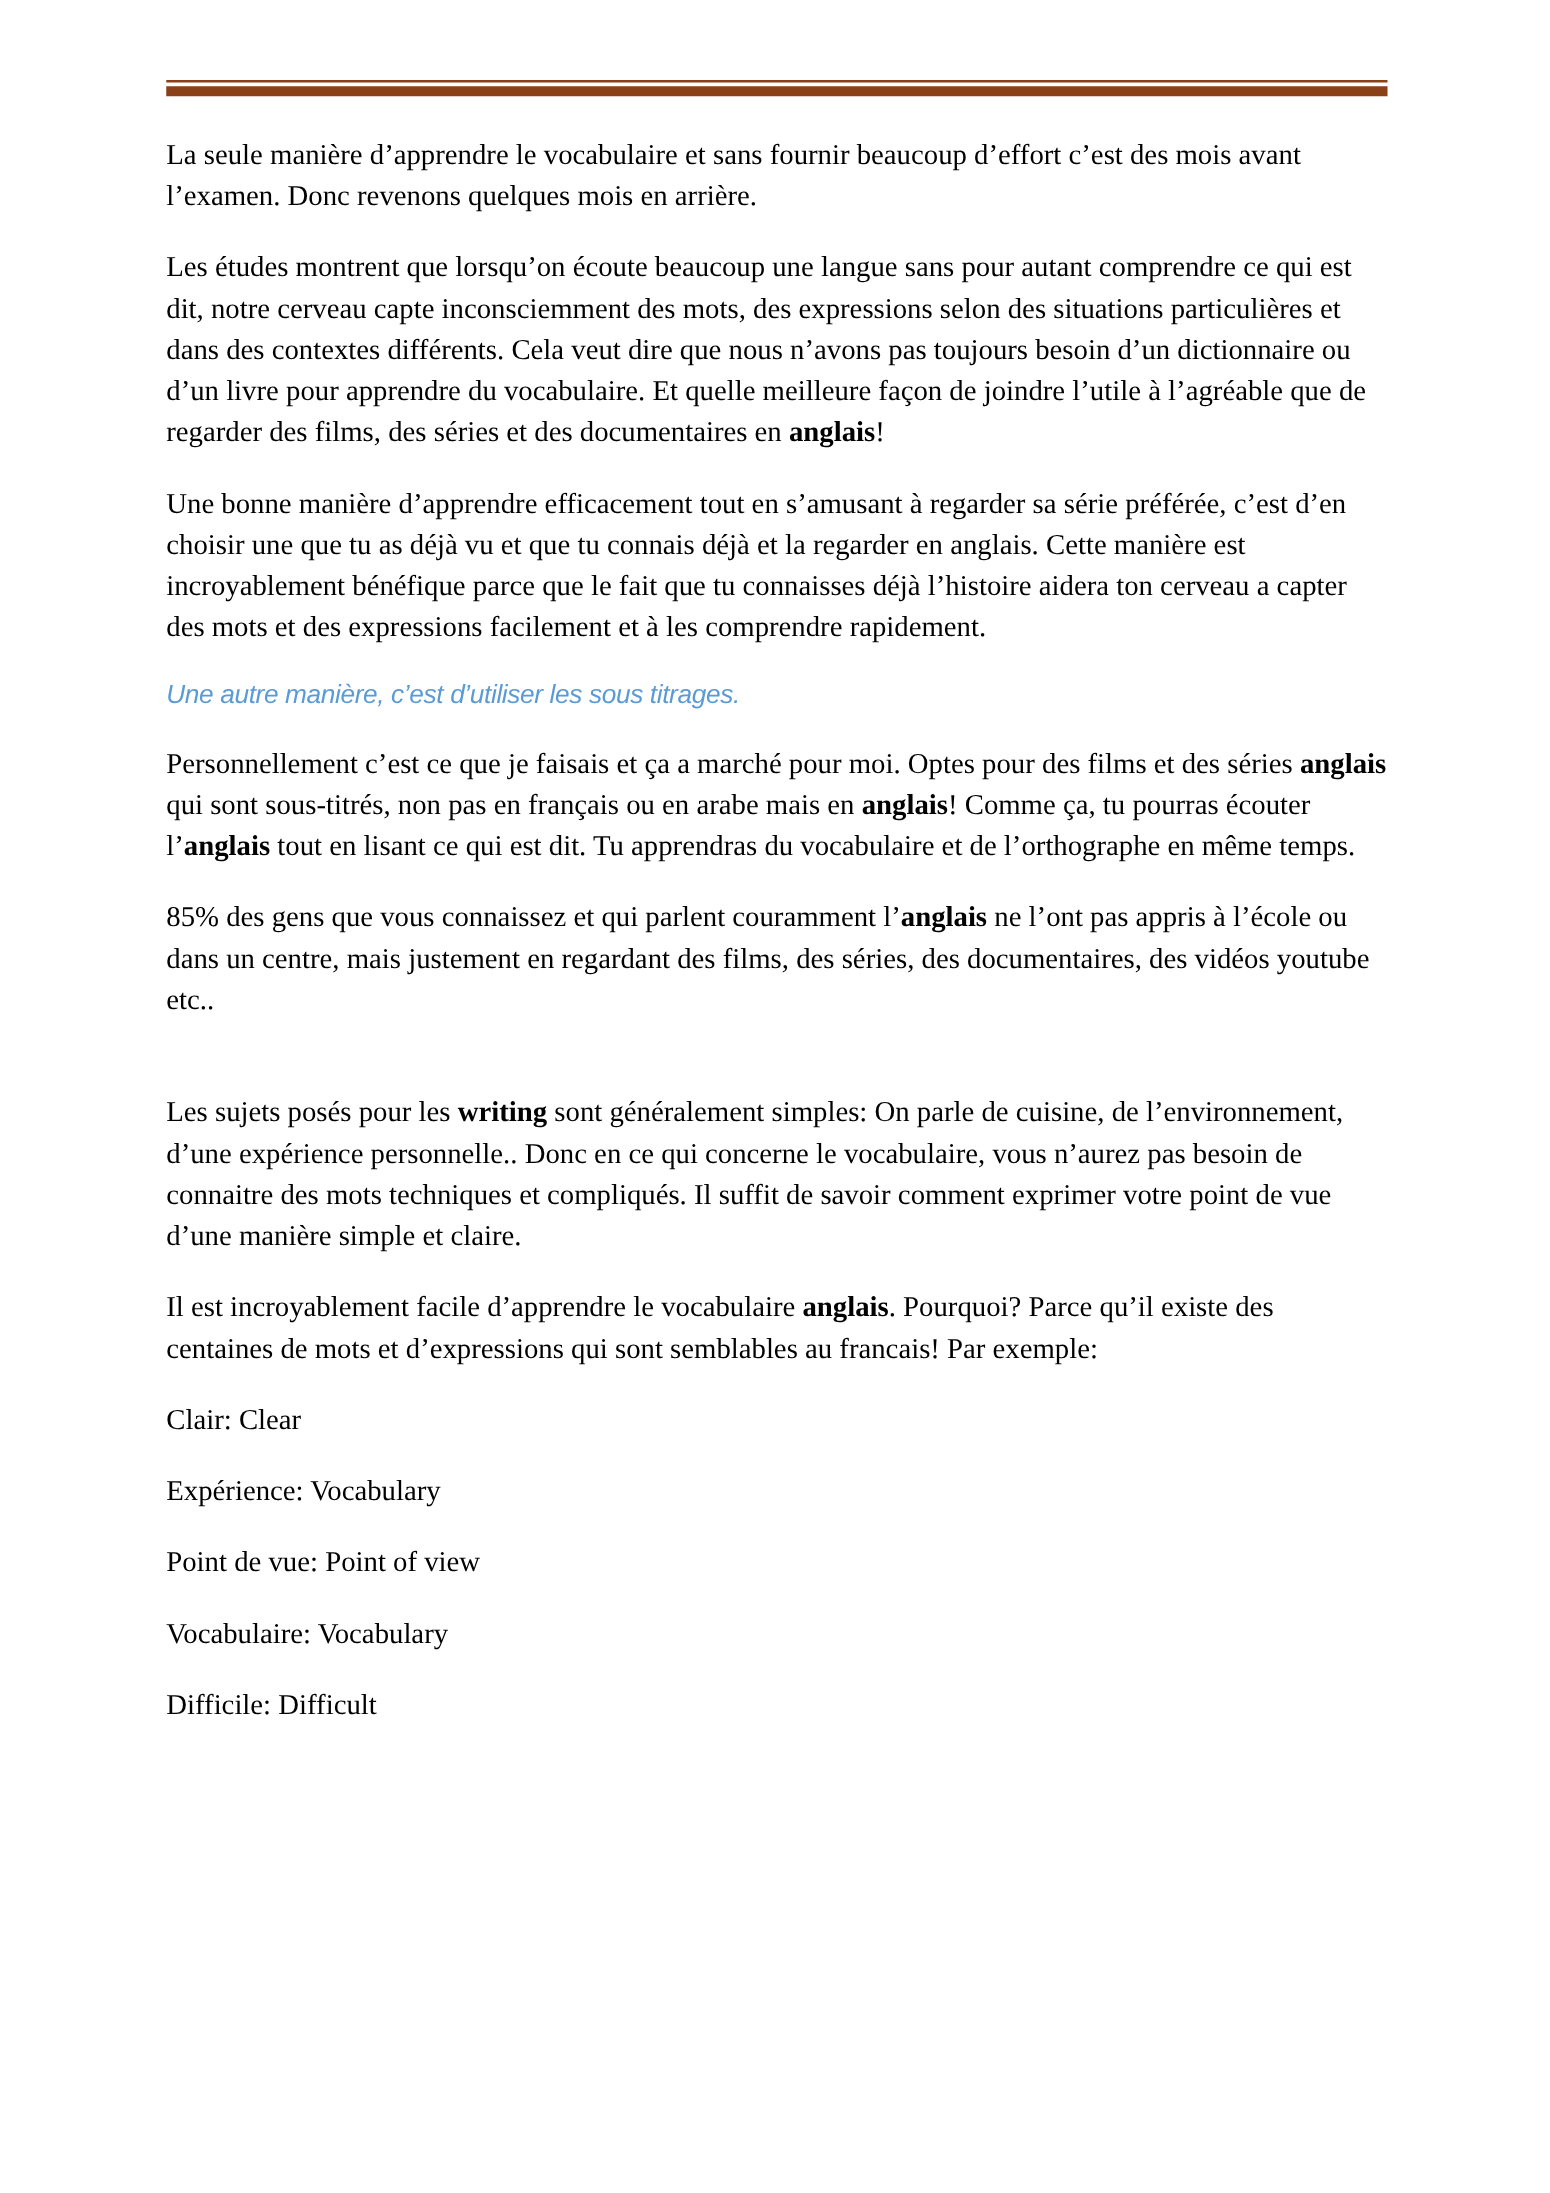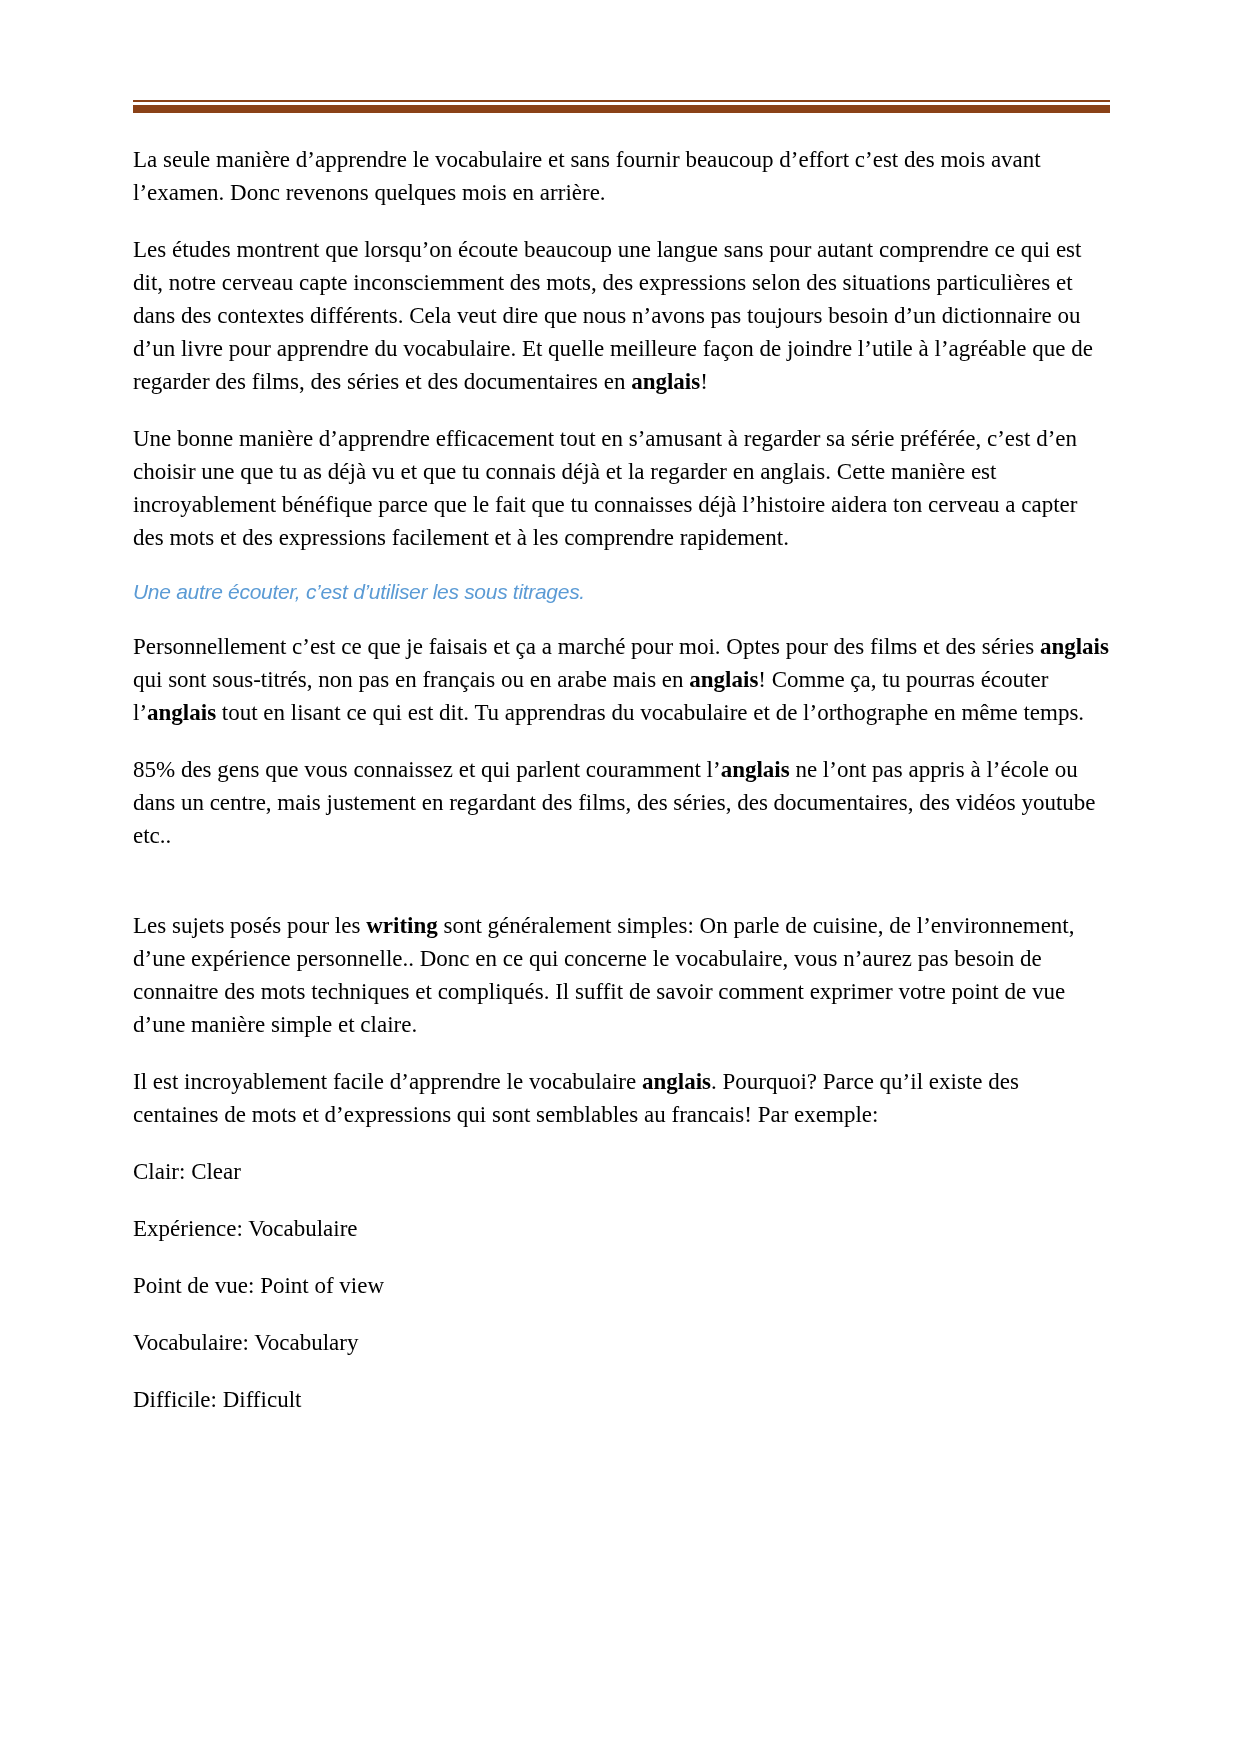--- a/index.html
+++ b/index.html
@@ -7,21 +7,21 @@
     padding: 0;
     background: #ffffff;
   }
   .page {
     position: relative;
     width: 1240px;
     height: 1754px;
     margin: 0 auto;
     background: var(--page-bg, #ffffff);
     box-sizing: border-box;
-    padding: 100px 130px 0 133px;
+    padding: 64px 130px 0 133px;
     overflow: hidden;
     font-family: "Liberation Serif", "DejaVu Serif", serif;
     color: var(--text-color, #000000);
   }
   .top-divider {
     margin: 0 0 30px 0;
   }
   .divider-thin {
     height: 2px;
     background: var(--divider-color, #8a4117);
@@ -61,25 +61,25 @@
 
 <div class="page">
   <div class="top-divider">
     <div class="divider-thin"></div>
     <div class="divider-thick"></div>
   </div>
   <div class="content" id="content">
       <p class="para"><span>La seule manière d’apprendre le vocabulaire et sans fournir beaucoup d’effort c’est des mois avant l’examen. Donc revenons quelques mois en arrière.</span></p>
       <p class="para"><span>Les études montrent que lorsqu’on écoute beaucoup une langue sans pour autant comprendre ce qui est dit, notre cerveau capte inconsciemment des mots, des expressions selon des situations particulières et dans des contextes différents. Cela veut dire que nous n’avons pas toujours besoin d’un dictionnaire ou d’un livre pour apprendre du vocabulaire. Et quelle meilleure façon de joindre l’utile à l’agréable que de regarder des films, des séries et des documentaires en </span><strong>anglais</strong><span>!</span></p>
       <p class="para"><span>Une bonne manière d’apprendre efficacement tout en s’amusant à regarder sa série préférée, c’est d’en choisir une que tu as déjà vu et que tu connais déjà et la regarder en anglais. Cette manière est incroyablement bénéfique parce que le fait que tu connaisses déjà l’histoire aidera ton cerveau a capter des mots et des expressions facilement et à les comprendre rapidement.</span></p>
-      <div class="heading italic">Une autre écouter, c’est d’utiliser les sous titrages.</div>
+      <div class="heading italic">Une autre manière, c’est d’utiliser les sous titrages.</div>
       <p class="para"><span>Personnellement c’est ce que je faisais et ça a marché pour moi. Optes pour des films et des séries </span><strong>anglais</strong><span> qui sont sous-titrés, non pas en français ou en arabe mais en </span><strong>anglais</strong><span>! Comme ça, tu pourras écouter l’</span><strong>anglais</strong><span> tout en lisant ce qui est dit. Tu apprendras du vocabulaire et de l’orthographe en même temps.</span></p>
       <p class="para"><span>85% des gens que vous connaissez et qui parlent couramment l’</span><strong>anglais</strong><span> ne l’ont pas appris à l’école ou dans un centre, mais justement en regardant des films, des séries, des documentaires, des vidéos youtube etc..</span></p>
       <div class="spacer" style="height: 33px;"></div>
       <p class="para"><span>Les sujets posés pour les </span><strong>writing</strong><span> sont généralement simples: On parle de cuisine, de l’environnement, d’une expérience personnelle.. Donc en ce qui concerne le vocabulaire, vous n’aurez pas besoin de connaitre des mots techniques et compliqués. Il suffit de savoir comment exprimer votre point de vue d’une manière simple et claire.</span></p>
       <p class="para"><span>Il est incroyablement facile d’apprendre le vocabulaire </span><strong>anglais</strong><span>. Pourquoi? Parce qu’il existe des centaines de mots et d’expressions qui sont semblables au francais! Par exemple:</span></p>
       <p class="para"><span>Clair: Clear</span></p>
-      <p class="para"><span>Expérience: Vocabulaire</span></p>
+      <p class="para"><span>Expérience: Vocabulary</span></p>
       <p class="para"><span>Point de vue: Point of view</span></p>
       <p class="para"><span>Vocabulaire: Vocabulary</span></p>
       <p class="para"><span>Difficile: Difficult</span></p>
     </div>
 </div>
 
 </body></html>

